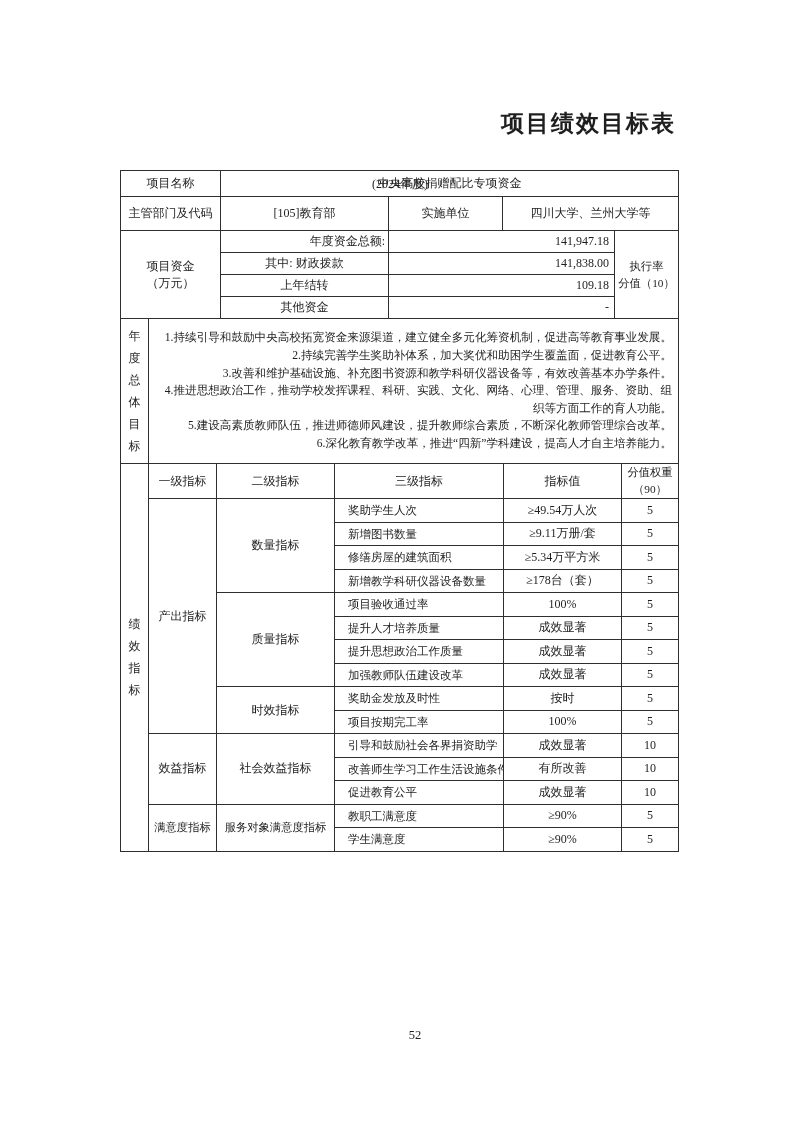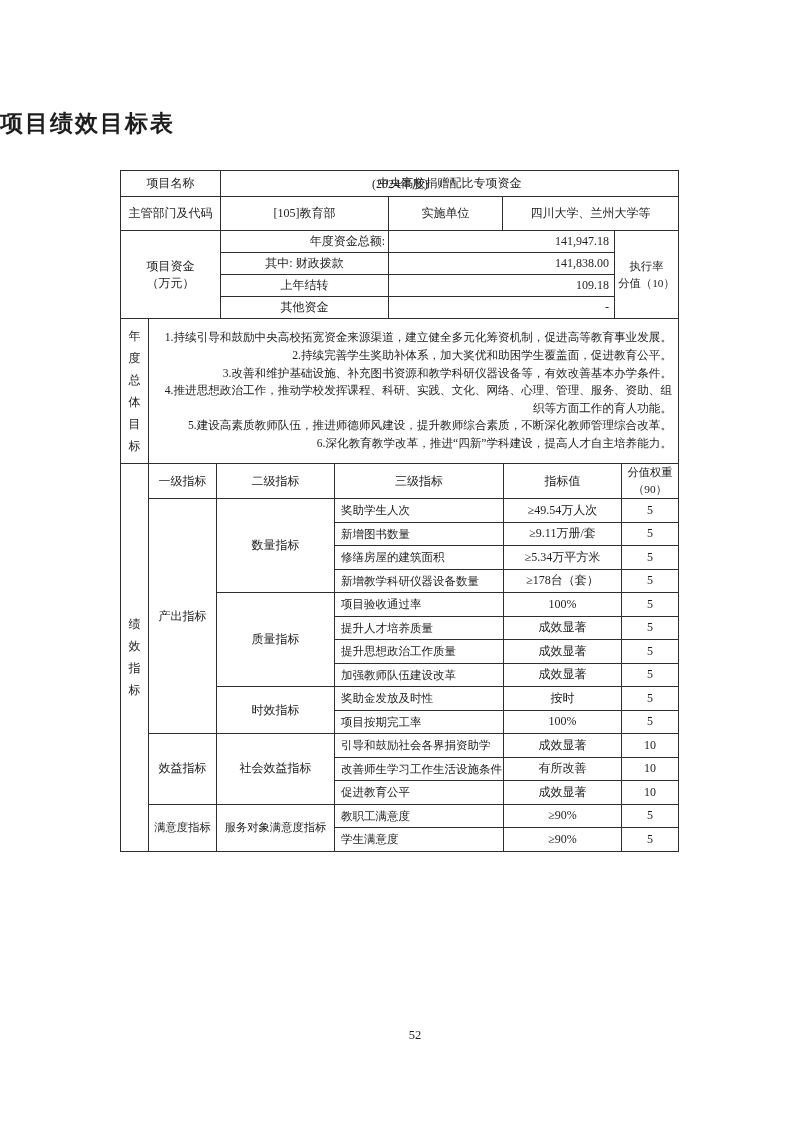--- a/index.html
+++ b/index.html
@@ -6,21 +6,21 @@
   body {
     width:800px; height:1131px;
     background:#ffffff;
     font-family:"Liberation Serif","DejaVu Serif",serif;
     color:#1e1e1e;
     position:relative;
     overflow:hidden;
   }
   .title {
     position:absolute; top:108px; left:0; width:676px;
-    text-align:left;
+    text-align:right;
     font-family:"Liberation Sans","DejaVu Sans",sans-serif;
     font-weight:bold; font-size:23px; letter-spacing:2px;
   }
   .subtitle {
     position:absolute; top:144px; left:0; width:800px;
     text-align:center; font-size:12px;margin-top:32px;
   }
   .tablewrap { position:absolute; left:120px; top:170px; width:560px; }
   table { border-collapse:collapse; table-layout:fixed; width:558px; }
   td {
@@ -47,21 +47,21 @@
   .vl6 { line-height:22px; }
   .vl4 { line-height:22px; }
   .goals {
     text-align:right; vertical-align:middle;
     white-space:normal;
     font-size:11.6px; line-height:17.6px;
     padding:2px 6px;
   }
   .twoline { line-height:17px; white-space:nowrap;margin-left:28px; }
   .small { font-size:11.3px; }
-  .l3cell { text-align:left; padding-left:6px; font-size:11.5px; }
+  .l3cell { text-align:left; padding-left:13px; font-size:11.5px; }
   .pageno {
     position:absolute; top:1028px; left:0; width:830px;
     text-align:center; font-size:12.5px;
   }
 </style>
 </head>
 <body>
 
 <div class="title">项目绩效目标表</div>
 <div class="subtitle">(2024年度)</div>

